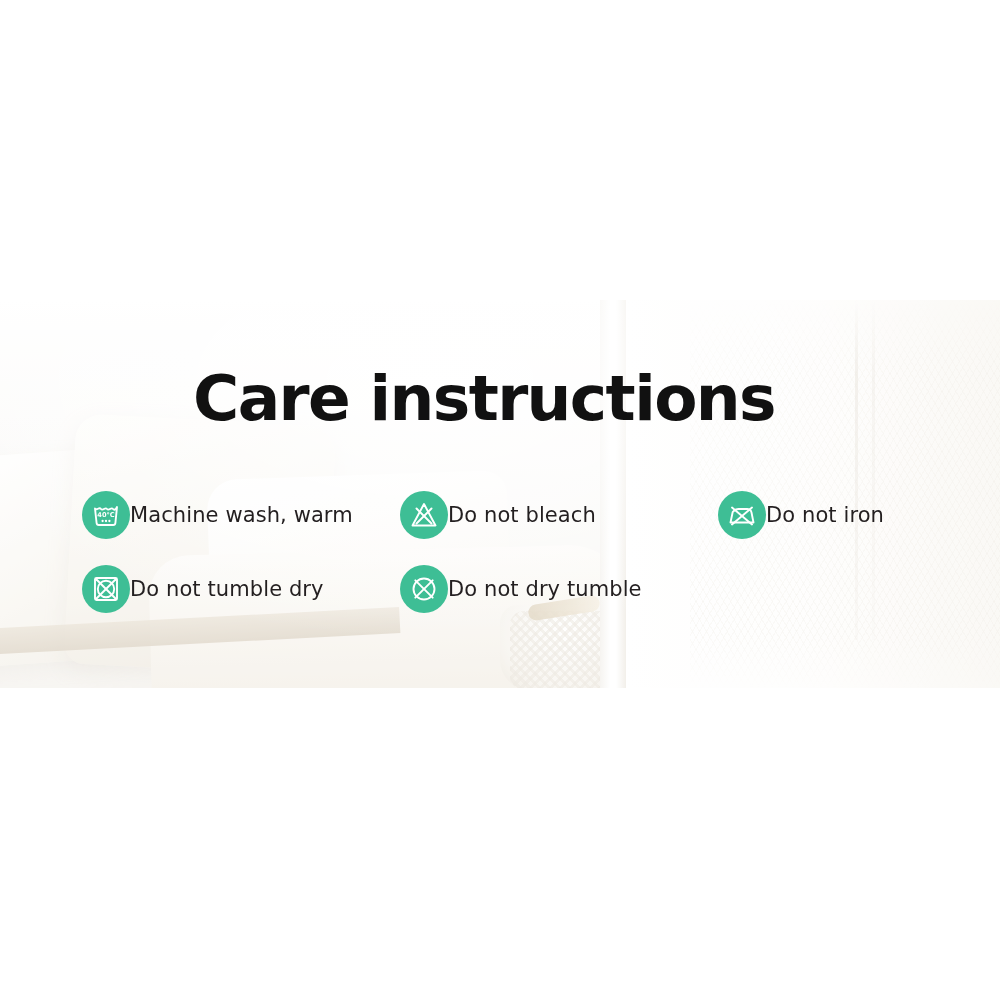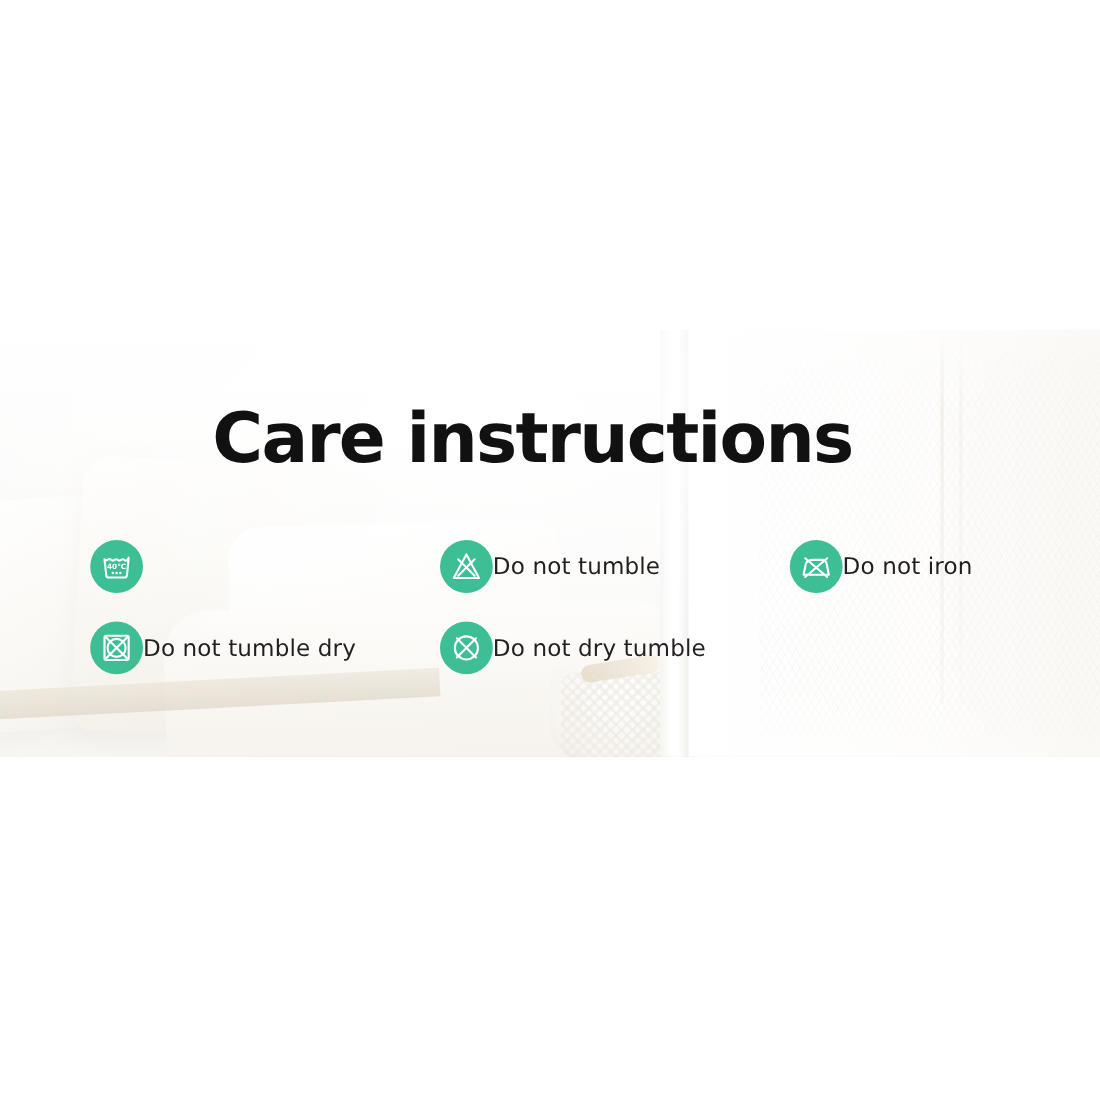--- a/index.html
+++ b/index.html
@@ -255,31 +255,32 @@
       <span class="badge">
         <svg width="32" height="32" viewBox="0 0 32 32" aria-hidden="true">
           <path d="M5 9.5 C7 12 9 7.5 11 10 C13 12.5 15 7.5 17 10 C19 12.5 21 7.5 23 10 C25 12.5 27 8 27 8
                    L25.4 24 C25.3 25.2 24.4 26 23.2 26 L8.8 26 C7.6 26 6.7 25.2 6.6 24 Z" fill="none" stroke="#ffffff" stroke-width="1.9" stroke-linejoin="round"></path>
           <text x="16" y="18.4" text-anchor="middle" font-family="DejaVu Sans, sans-serif" font-size="6.6" font-weight="700" fill="#ffffff">40°C</text>
           <circle cx="12.6" cy="22" r="1.15" fill="#ffffff"></circle>
           <circle cx="16" cy="22" r="1.15" fill="#ffffff"></circle>
           <circle cx="19.4" cy="22" r="1.15" fill="#ffffff"></circle>
         </svg>
       </span>
+      <span class="care-label">Machine wash, warm</span>
     </div>
 
     <div class="care-item">
       <span class="badge">
         <svg width="32" height="32" viewBox="0 0 32 32" aria-hidden="true">
           <path d="M16 5 L27.5 26.5 L4.5 26.5 Z" fill="none" stroke="#ffffff" stroke-width="1.9" stroke-linejoin="round"></path>
           <line x1="8.5" y1="24.5" x2="23.5" y2="9.5" stroke="#ffffff" stroke-width="1.9" stroke-linecap="round"></line>
           <line x1="23.5" y1="24.5" x2="8.5" y2="9.5" stroke="#ffffff" stroke-width="1.9" stroke-linecap="round"></line>
         </svg>
       </span>
-      <span class="care-label">Do not tumble</span>
+      <span class="care-label">Do not bleach</span>
     </div>
 
     <div class="care-item">
       <span class="badge">
         <svg width="32" height="32" viewBox="0 0 32 32" aria-hidden="true">
           <path d="M4.5 23.5 L27.5 23.5 L25.5 13.5 C25.1 11.4 23.4 10 21.3 10 L12.5 10
                    C10.2 10 8.1 11.2 6.7 13 Z" fill="none" stroke="#ffffff" stroke-width="1.9" stroke-linejoin="round"></path>
           <line x1="6" y1="25.5" x2="26" y2="8.5" stroke="#ffffff" stroke-width="1.9" stroke-linecap="round"></line>
           <line x1="26" y1="25.5" x2="6" y2="8.5" stroke="#ffffff" stroke-width="1.9" stroke-linecap="round"></line>
         </svg>

